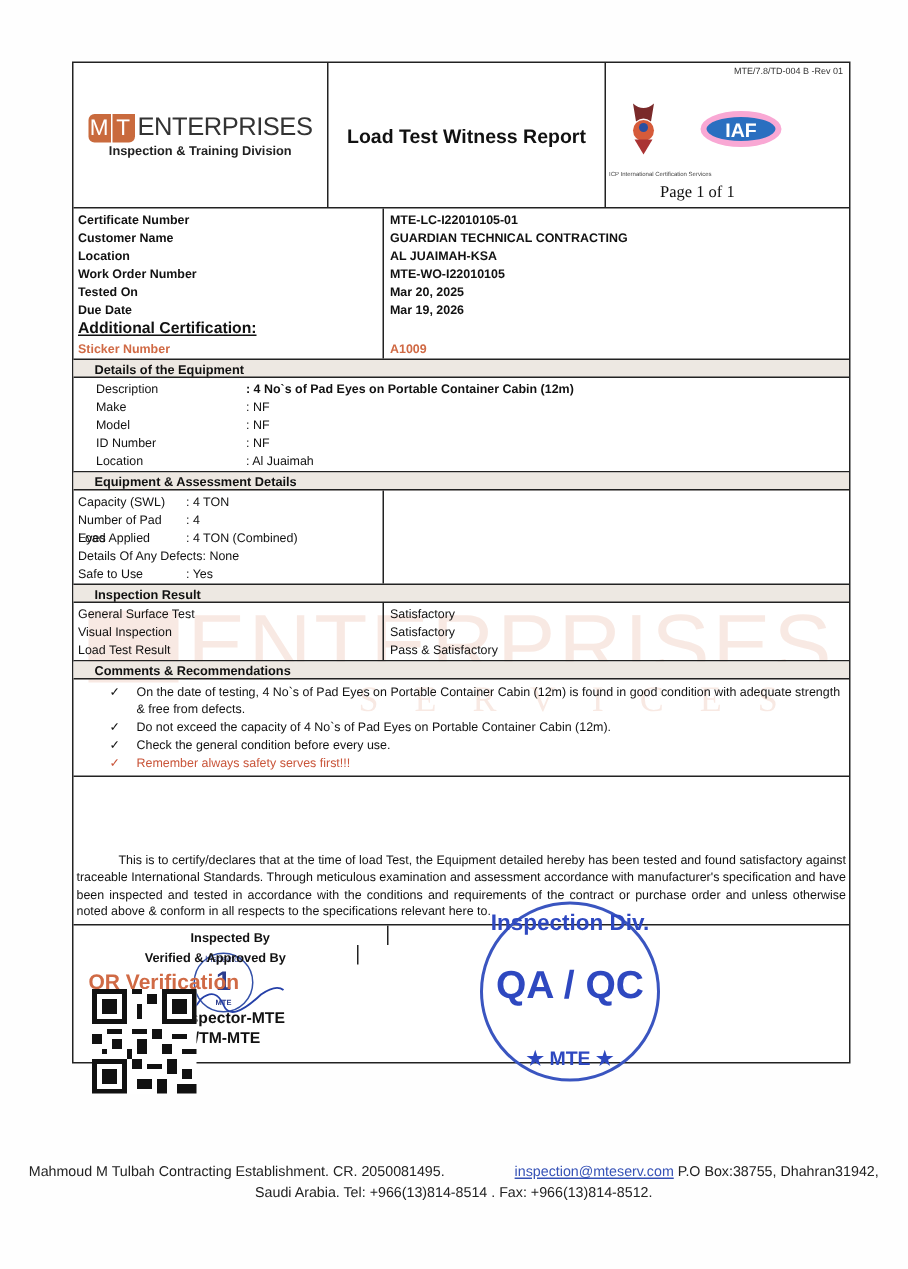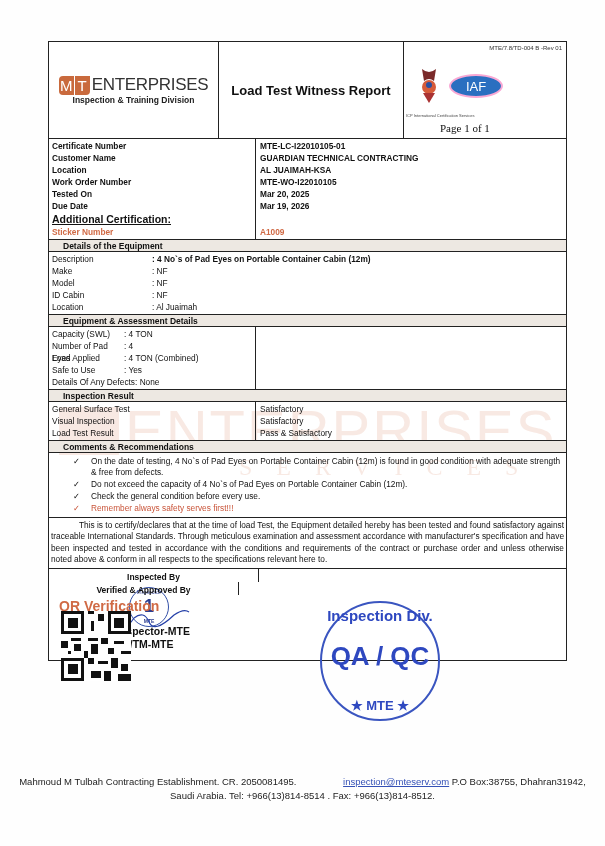--- a/index.html
+++ b/index.html
@@ -14,54 +14,54 @@
   .logo { display: flex; align-items: center; }
   .logo-box { width: 15px; height: 19px; background: #c96a3d; color: #fff; font-size: 15px; display: flex; align-items: center; justify-content: center; margin-right: 1px; }
   .logo-box.first { border-radius: 4px 0 0 4px; }
   .logo-box.second { border-radius: 0 0 4px 0; margin-right: 2px; }
   .logo-text { font-size: 17px; color: #333; letter-spacing: -0.3px; }
   .hdr-sub { font-size: 8.5px; font-weight: bold; margin-top: 0; color: #222; }
   .hdr-mid { width: 185px; border-right: 1.5px solid #222; display: flex; align-items: center; justify-content: center; font-weight: bold; font-size: 13px; }
   .hdr-right { flex: 1; position: relative; }
   .doc-ref { position: absolute; right: 4px; top: 3px; font-size: 6px; color: #333; }
   .cert-logo { position: absolute; left: 14px; top: 25px; width: 22px; height: 40px; }
-  .iaf-logo { position: absolute; left: 45px; top: 32px; width: 54px; height: 24px; border-radius: 50%; background: #2a6fc0; border: 2px solid #f9a8d4; color: #fff; font-weight: normal; font-size: 13px; display: flex; align-items: center; justify-content: center; }
+  .iaf-logo { position: absolute; left: 63px; top: 32px; width: 54px; height: 24px; border-radius: 50%; background: #2a6fc0; border: 4px solid #f9a8d4; color: #fff; font-weight: bold; font-size: 13px; display: flex; align-items: center; justify-content: center; }
   .cert-caption { position: absolute; left: 2px; top: 71px; font-size: 4px; color: #444; }
   .page-num { position: absolute; left: 36px; top: 80px; font-family: "Liberation Serif", serif; font-size: 11px; }
 
   
   .sec { border-bottom: 1.5px solid #222; }
   .sec-title { background: #ede8e2; font-weight: bold; font-size: 8.5px; padding: 1px 14px; border-bottom: 1.5px solid #222; height: 12px; line-height: 10px; }
   .two-col { display: flex; justify-content: center; }
   .two-col .c1 { width: 207px; border-right: 1.5px solid #222; padding: 1px 3px; }
   .two-col .c2 { flex: 1; padding: 1px 4px; }
   .line { font-size: 8.3px; height: 12px; line-height: 12px; white-space: nowrap; }
   .b { font-weight: bold; }
   .orange { color: #d06a45; }
   .addl { font-size: 10.5px; font-weight: bold; text-decoration: underline; height: 14px; line-height: 14px; }
 
   .kv { display: flex; font-size: 8.3px; height: 12px; line-height: 12px; }
   .kv .k { width: 100px; }
   .kv2 .k { width: 72px; }
 
-  .eq-box { padding: 1px 3px; }
+  .eq-box { padding: 1px 3px; margin-left: 12px; }
 
   
   .watermark { position: absolute; left: 10px; top: 355px; width: 520px; pointer-events: none; z-index: 0; }
   .wm-main { font-size: 58px; color: rgba(214, 120, 80, 0.16); letter-spacing: 2px; display: flex; align-items: center; }
   .wm-mt { width: 60px; height: 48px; background: rgba(214, 120, 80, 0.16); margin-right: 6px; }
   .wm-sub { font-family: "Liberation Serif", serif; font-size: 24px; color: rgba(214, 120, 80, 0.16); letter-spacing: 24px; margin-left: 180px; margin-top: -10px; }
   .content { position: relative; z-index: 1; }
 
   .comments { padding: 3px 0 2px 24px; }
   .cm { display: flex; font-size: 8.3px; line-height: 11px; margin-bottom: 1px; }
   .cm .ck { width: 18px; flex-shrink: 0; }
   .cm.red { color: #c9553a; }
 
-  .declare { font-size: 8.3px; line-height: 11.3px; padding: 2px 2px 3px 2px; text-align: justify; border-bottom: 1.5px solid #222; }
+  .declare { font-size: 8.3px; line-height: 11.3px; padding: 2px 2px 3px 2px; text-align: justify; border-bottom: 1.5px solid #222; margin-top: 48px; }
   .declare .indent { padding-left: 28px; }
 
   .sign { display: flex; height: 91px; flex-direction: column; }
   .sign-col { border-right: 1.5px solid #222; position: relative; text-align: center; }
   .sign-col:last-child { border-right: none; }
   .s1 { width: 210px; }
   .s2 { width: 190px; }
   .s3 { flex: 1; }
   .sign-title { font-size: 8.5px; font-weight: bold; margin-top: 3px; }
   .stamp1 { position: absolute; left: 80px; top: 18px; width: 40px; height: 40px; border: 1.5px solid #3350a8; border-radius: 50%; color: #2c3d8e; }
@@ -151,21 +151,21 @@
             </div>
         <div class="kv">
               <span class="k">Make</span>
               <span>: NF</span>
             </div>
         <div class="kv">
               <span class="k">Model</span>
               <span>: NF</span>
             </div>
         <div class="kv">
-              <span class="k">ID Cabin</span>
+              <span class="k">ID Number</span>
               <span>: NF</span>
             </div>
         <div class="kv">
               <span class="k">Location</span>
               <span>: Al Juaimah</span>
             </div>
       </div>
     </div>
 
     <div class="sec">
@@ -178,26 +178,26 @@
               </div>
           <div class="kv kv2">
                 <span class="k">Number of Pad Eyes</span>
                 <span>: 4</span>
               </div>
           <div class="kv kv2">
                 <span class="k">Load Applied</span>
                 <span>: 4 TON (Combined)</span>
               </div>
           <div class="kv kv2">
+                <span class="k" style="width:auto">Details Of Any Defects</span>
+                <span>:  None</span>
+              </div>
+          <div class="kv kv2">
                 <span class="k">Safe to Use</span>
                 <span>: Yes</span>
-              </div>
-          <div class="kv kv2">
-                <span class="k" style="width:auto">Details Of Any Defects</span>
-                <span>:  None</span>
               </div>
         </div>
         <div class="c2"></div>
       </div>
     </div>
 
     <div class="sec">
       <div class="sec-title">Inspection Result</div>
       <div class="two-col">
         <div class="c1">

